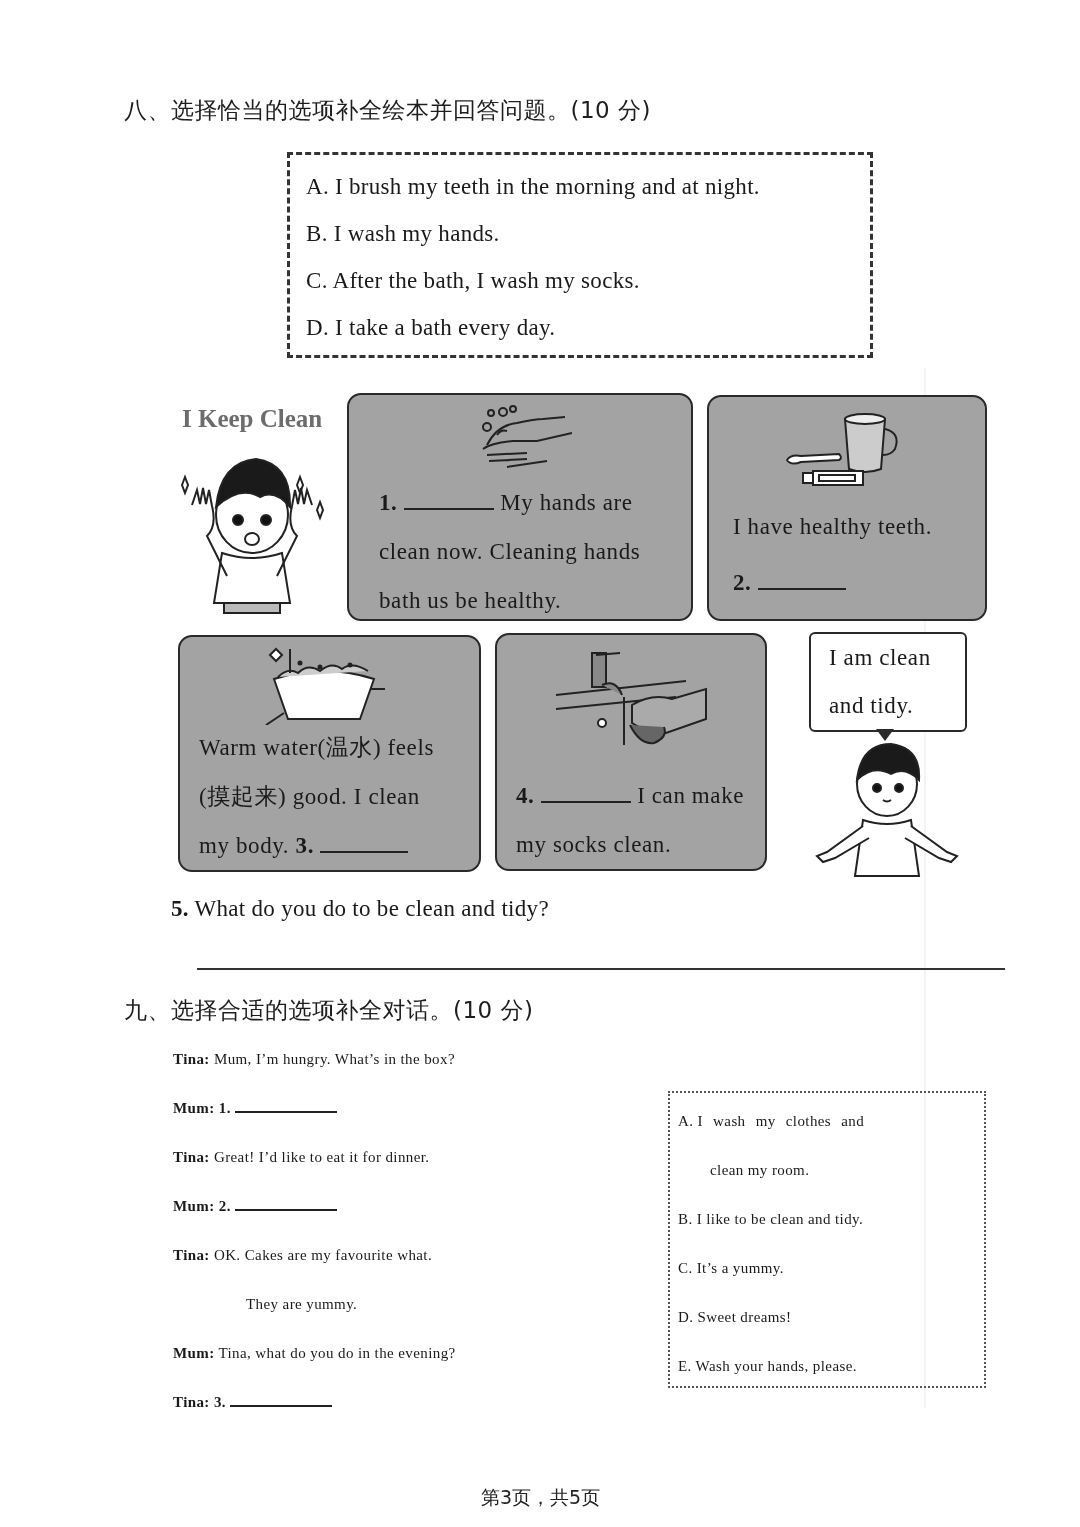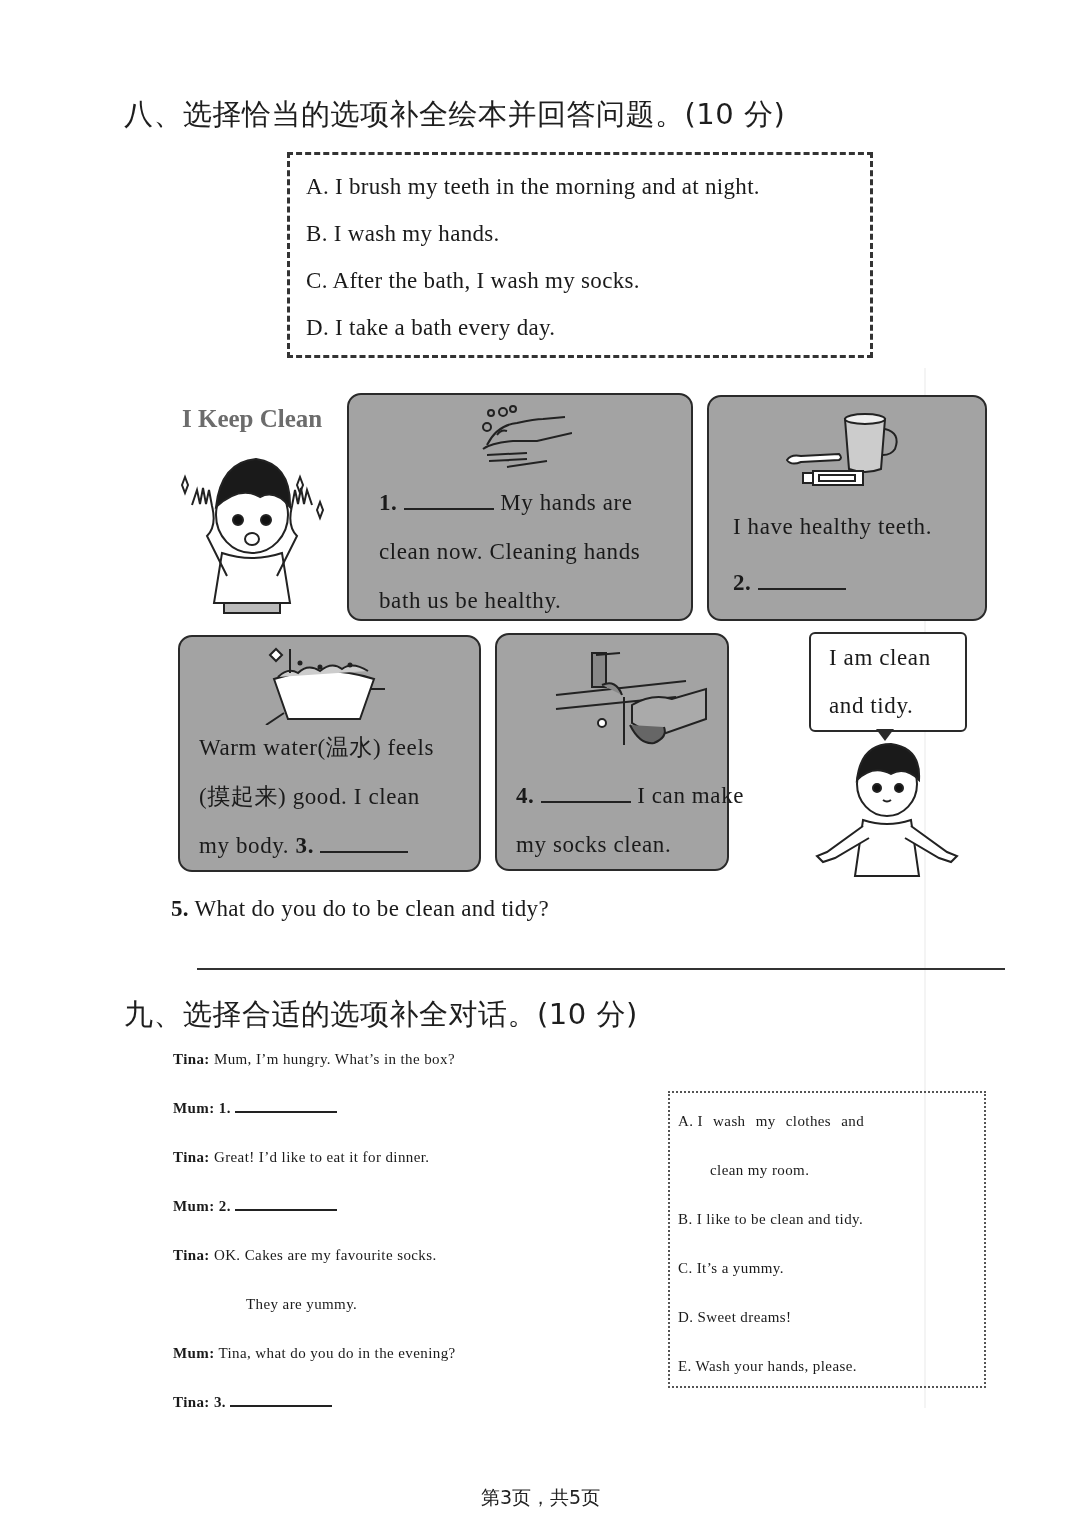--- a/index.html
+++ b/index.html
@@ -1,19 +1,19 @@
 <!DOCTYPE html>
 <html><head>
 <meta charset="utf-8">
 <style>
   html, body { margin:0; padding:0; background:#ffffff; }
   body { width:1080px; height:1527px; position:relative; overflow:hidden;
          font-family:"Liberation Serif","DejaVu Serif",serif; color:#1a1a1a; }
   .abs { position:absolute; }
-  .sec-title { font-family:"DejaVu Sans","Liberation Sans",sans-serif; font-size:29px; letter-spacing:0.5px; color:#1e1e1e; }
+  .sec-title { font-family:"DejaVu Sans","Liberation Sans",sans-serif; font-size:23px; letter-spacing:0.5px; color:#1e1e1e; }
   .options-box { border:3px dashed #333; padding:8px 16px 10px 16px; box-sizing:border-box; }
   .opt { font-size:23px; line-height:47px; white-space:nowrap; letter-spacing:0.3px; }
   .panel { border:2.5px solid #2a2a2a; border-radius:14px; box-sizing:border-box; background:#a3a3a3; }
   .ptext { font-size:23px; line-height:49px; letter-spacing:0.6px; }
   .blank { display:inline-block; border-bottom:2px solid #222; height:1px; vertical-align:baseline; }
   .bold { font-weight:bold; }
   .title-story { font-size:25px; font-weight:bold; color:#6c6c6c; }
   .dlg { font-size:15px; line-height:49px; white-space:nowrap; letter-spacing:0.4px;font-family:Liberation Serif, serif; }
   .speaker { font-weight:bold; }
   .opts2 { border:2px dotted #555; box-sizing:border-box; }
@@ -113,21 +113,21 @@
       </g>
     </svg>
   </div>
   <div class="abs ptext" style="left:19px;top:86px;white-space:nowrap;">
     <div>Warm water(温水) feels</div>
     <div>(摸起来) good. I clean</div>
     <div><span>my body.</span> <span class="bold">3.</span> <span class="blank" style="width:88px;"></span></div>
   </div>
 </div>
 
-<div class="abs panel" style="left:495px;top:633px;width:234px;height:238px;">
+<div class="abs panel" style="left:495px;top:633px;width:272px;height:238px;">
   <div class="abs" style="left:55px;top:10px;width:160px;height:110px;">
     <svg width="160" height="110" viewBox="0 0 160 110">
       <g stroke="#222" stroke-width="2">
         <path d="M4 50 l130 -14 M4 64 l120 -12" fill="none"></path>
         <rect x="40" y="8" width="14" height="34" fill="#888"></rect>
         <path d="M44 10 l24 -2" fill="none"></path>
         <path d="M50 40 q14 -6 20 10" fill="#888"></path>
         <line x1="72" y1="52" x2="72" y2="100"></line>
         <circle cx="50" cy="78" r="4" fill="#fff"></circle>
         <path d="M80 60 q20 -12 40 -6 l34 -10 l0 30 l-40 14 q-20 0 -34 -10z" fill="#aaa"></path>
@@ -169,21 +169,21 @@
 </div>
 <div class="abs" style="left:197px;top:968px;width:808px;height:2px;background:#333;"></div>
 
 <div class="abs sec-title" style="left:124px;top:995px;">九、选择合适的选项补全对话。(10 分)</div>
 
 <div class="abs" style="left:173px;top:1035px;">
   <div class="dlg"><span class="speaker">Tina:</span> <span>Mum, I’m hungry. What’s in the box?</span></div>
   <div class="dlg"><span class="speaker">Mum:</span> <span class="bold">1.</span> <span class="blank" style="width:102px;"></span></div>
   <div class="dlg"><span class="speaker">Tina:</span> <span>Great! I’d like to eat it for dinner.</span></div>
   <div class="dlg"><span class="speaker">Mum:</span> <span class="bold">2.</span> <span class="blank" style="width:102px;"></span></div>
-  <div class="dlg"><span class="speaker">Tina:</span> <span>OK. Cakes are my favourite socks.</span></div>
+  <div class="dlg"><span class="speaker">Tina:</span> <span>OK. Cakes are my favourite what.</span></div>
   <div class="dlg" style="padding-left:73px;">They are yummy.</div>
   <div class="dlg"><span class="speaker">Mum:</span> <span>Tina, what do you do in the evening?</span></div>
   <div class="dlg"><span class="speaker">Tina:</span> <span class="bold">3.</span> <span class="blank" style="width:102px;"></span></div>
 </div>
 
 <div class="abs opts2" style="left:668px;top:1091px;width:318px;height:297px;">
   <div class="abs" style="left:8px;top:4px;">
     <div class="dlg"><span>A.</span> <span style="word-spacing:6px;">I wash my clothes and</span></div>
     <div class="dlg" style="padding-left:32px;">clean my room.</div>
     <div class="dlg"><span>B.</span> <span>I like to be clean and tidy.</span></div>

